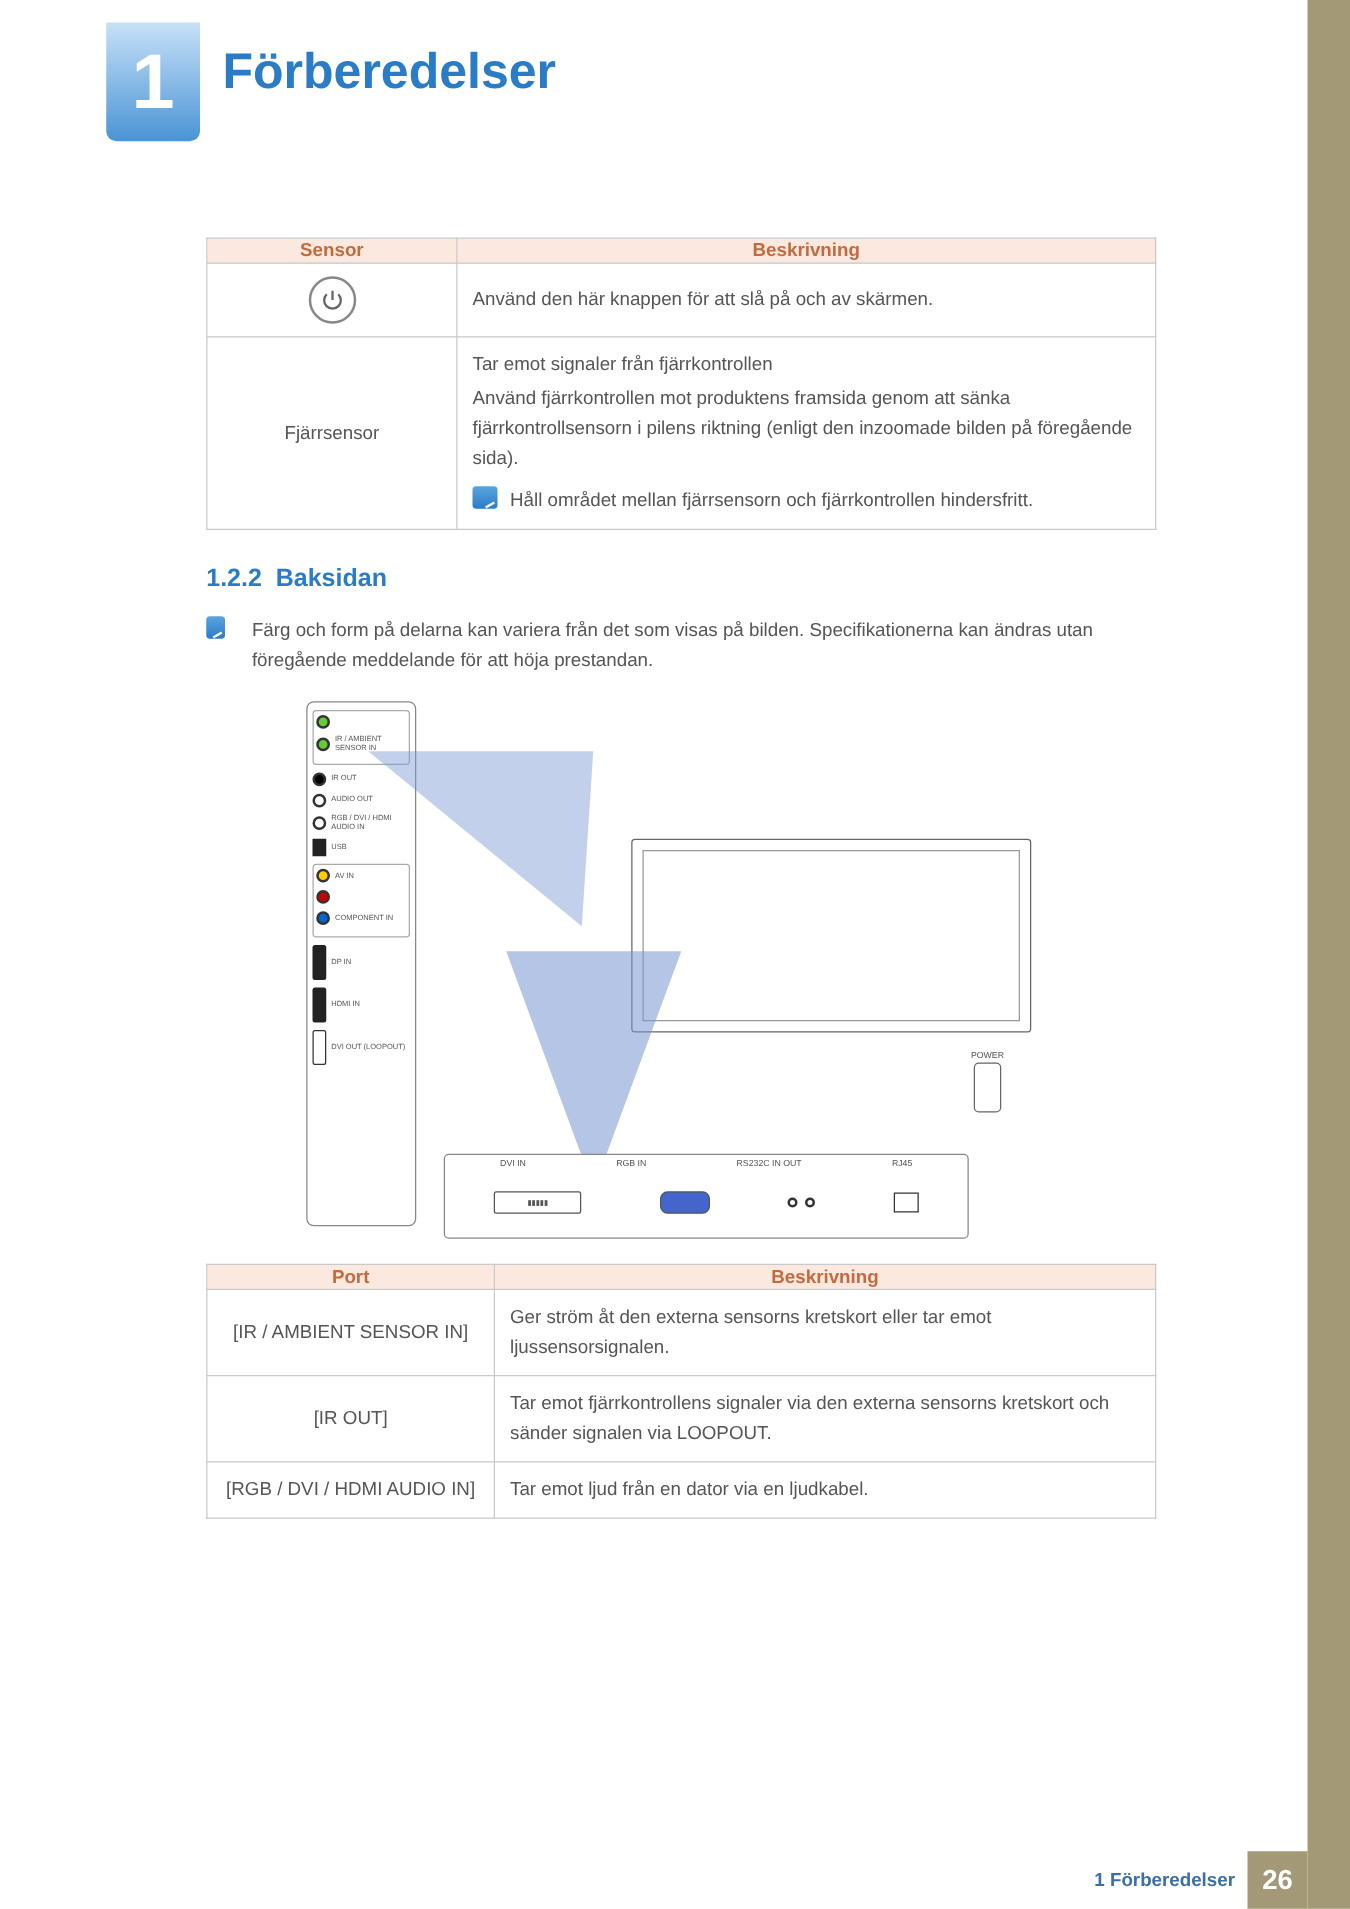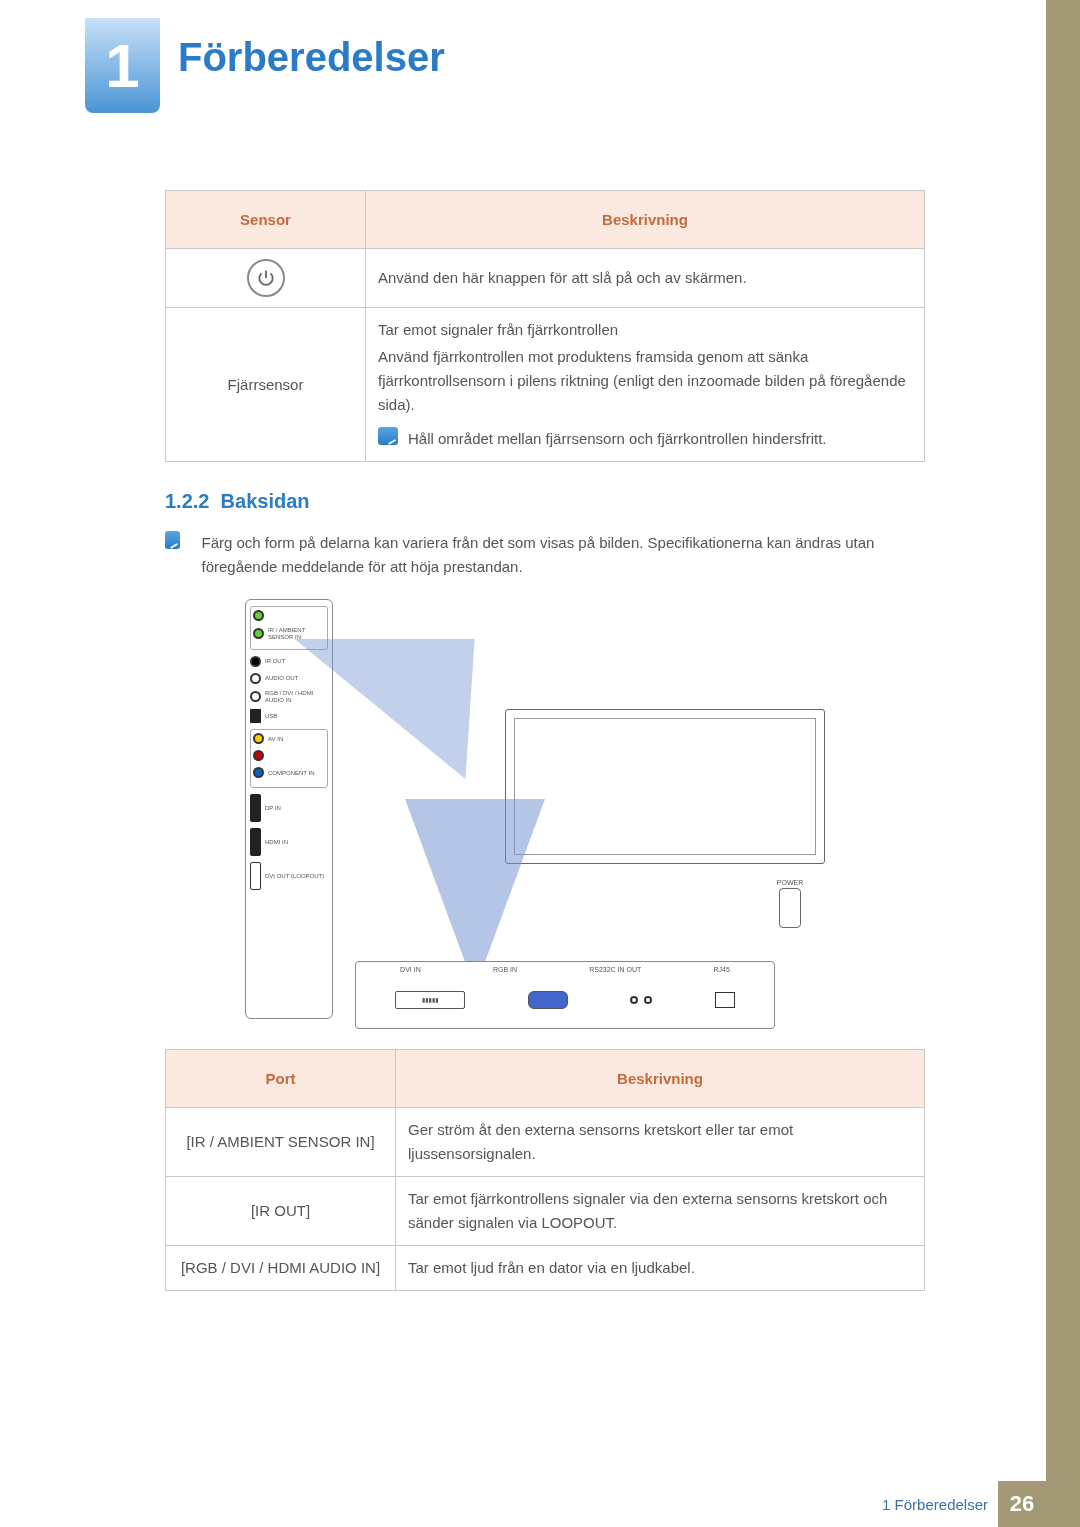--- a/index.html
+++ b/index.html
@@ -64,21 +64,21 @@
   table.doc-table {
     width: 100%;
     border-collapse: collapse;
     font-size: 15px;
     color: #555;
   }
   table.doc-table th {
     background: #fbe9e0;
     color: #c46a3f;
     font-weight: bold;
-    padding: 20px 10px;
+    padding: 1px 10px;
     border: 1px solid #c9c9c9;
     font-size: 15px;
   }
   table.doc-table td {
     border: 1px solid #c9c9c9;
     padding: 10px 12px;
     vertical-align: middle;
     line-height: 1.6;
   }
   table.doc-table td.sensor-col {
@@ -261,21 +261,21 @@
     bottom: 0;
     right: 34px;
     left: 0;
     height: 46px;
     display: flex;
     justify-content: flex-end;
     align-items: center;
   }
   .footer-text {
     color: #3a6fa8;
-    font-weight: normal;
+    font-weight: bold;
     font-size: 15px;
     margin-right: 10px;
   }
   .footer-num {
     background: #a39976;
     color: #fff;
     font-weight: bold;
     font-size: 22px;
     width: 48px;
     height: 46px;

